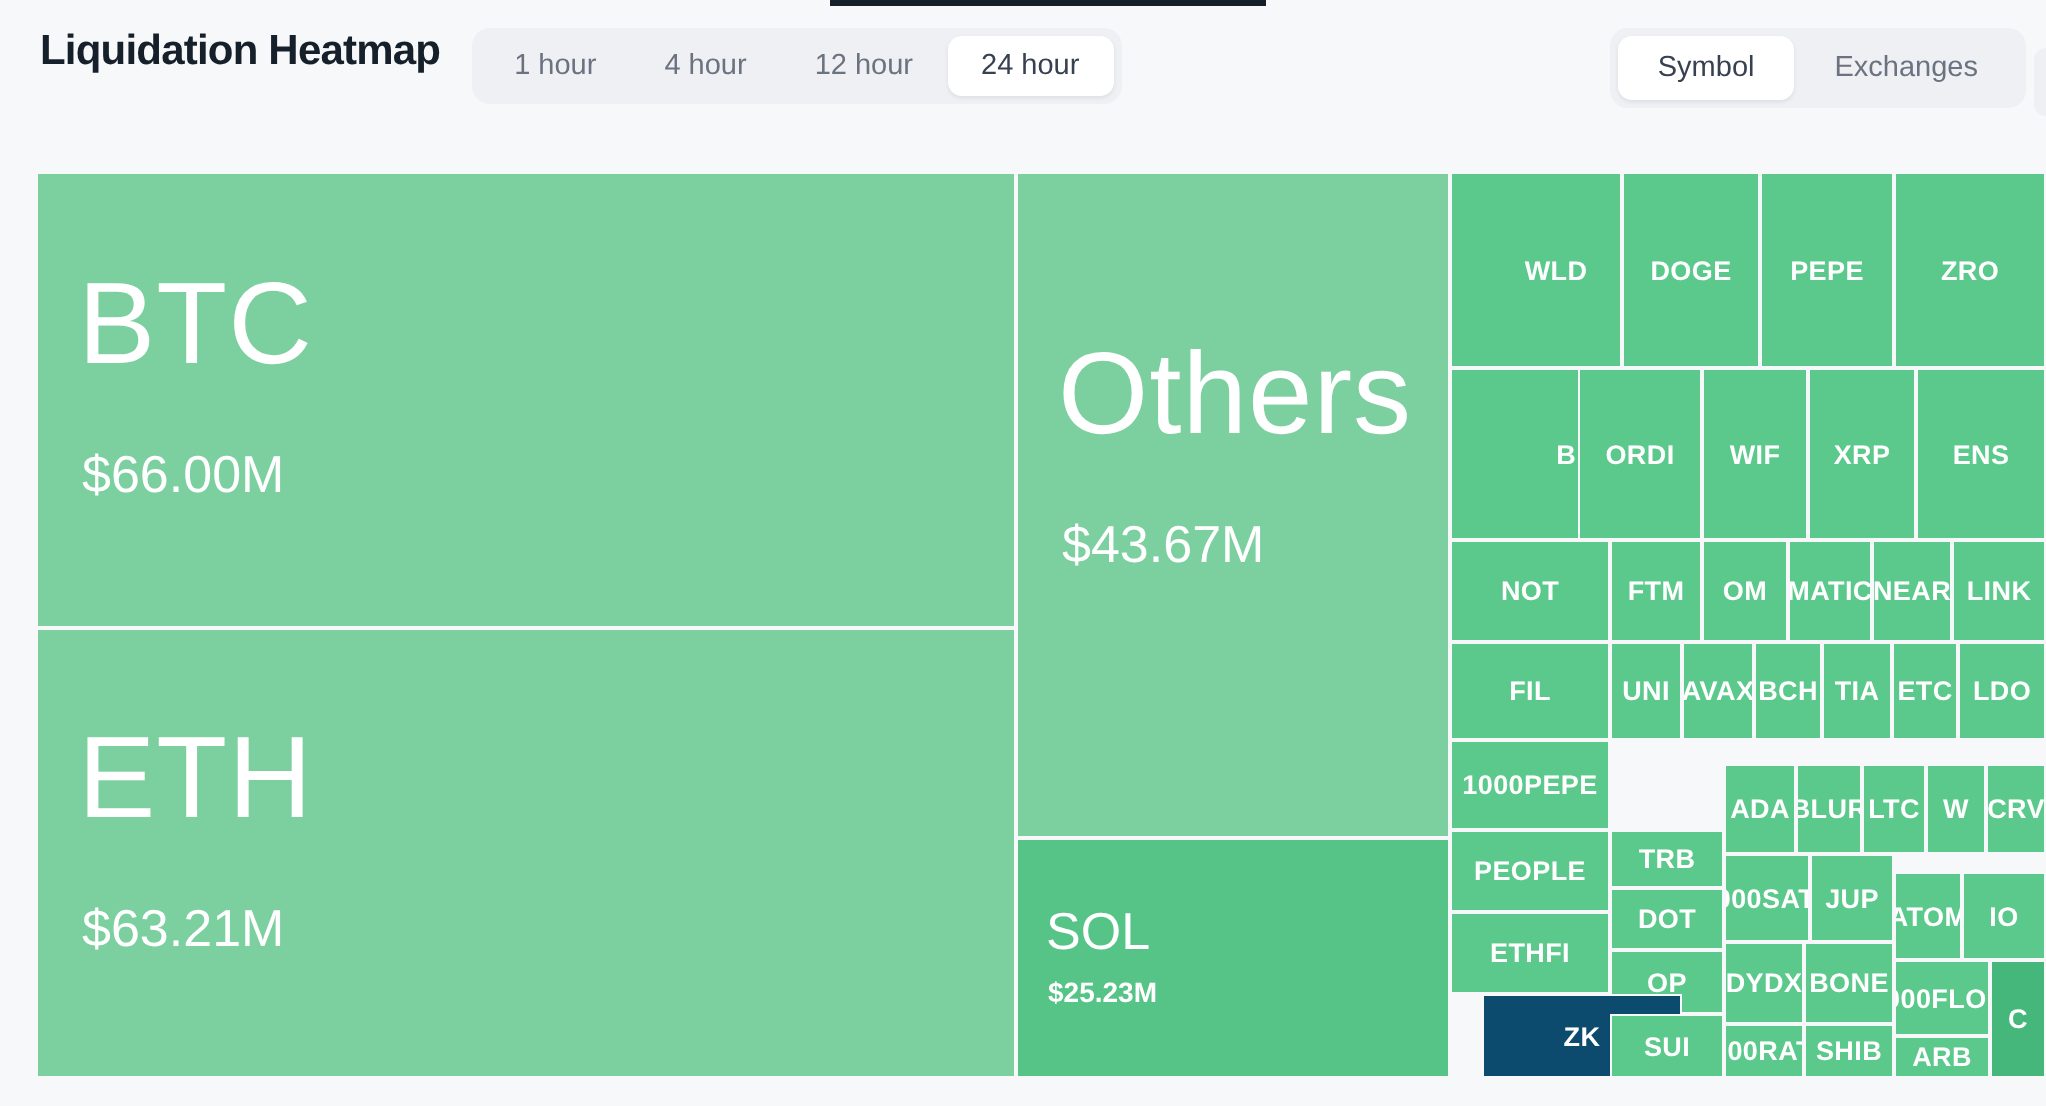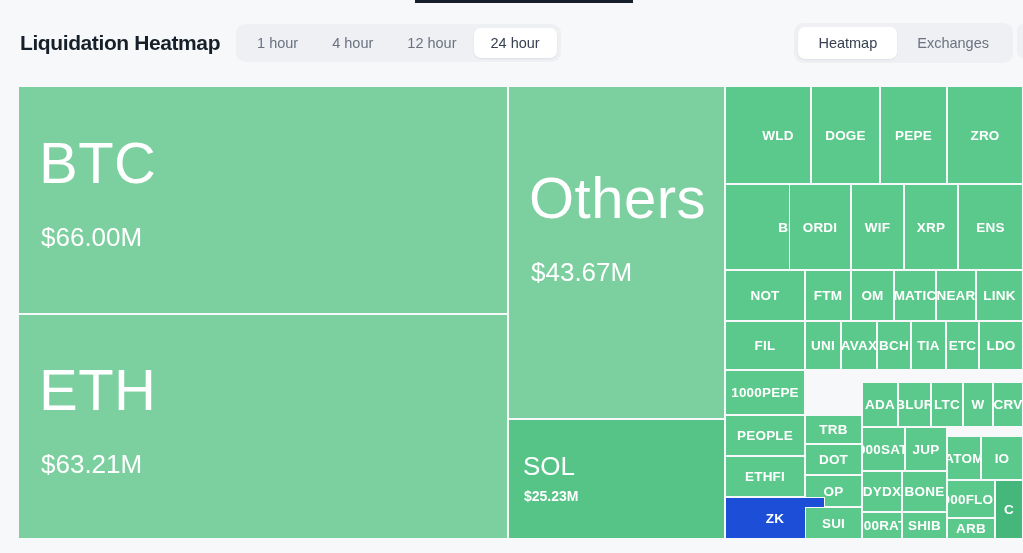--- a/index.html
+++ b/index.html
@@ -8,21 +8,21 @@
     background: #f7f8f9;
     font-family: "Liberation Sans", sans-serif;
     overflow: hidden;
   }
   #top-strip {
     position: absolute; left: 415px; top: 0; width: 218px; height: 3px;
     background: #16202b;
   }
   #header {
     position: absolute; left: 0; top: 14px; width: 1023px; height: 58px;
-    display: flex; align-items: center;
+    display: flex; align-items: flex-start;
   }
   #page-title {
     margin-left: 20px;
     font-size: 21px; font-weight: bold; color: #16202b;
     letter-spacing: -0.4px; white-space: nowrap;
   }
   .segmented {
     display: flex; align-items: center;
     background: #eef0f3; border-radius: 9px; padding: 4px;
   }
@@ -73,21 +73,21 @@
 
 <div id="header">
   <div id="page-title">Liquidation Heatmap</div>
   <div class="segmented" id="period-group">
       <button class="seg-btn">1 hour</button>
       <button class="seg-btn">4 hour</button>
       <button class="seg-btn">12 hour</button>
       <button class="seg-btn active">24 hour</button>
     </div>
   <div class="segmented" id="mode-group">
-      <button class="seg-btn active">Heatmap</button>
+      <button class="seg-btn active">Symbol</button>
       <button class="seg-btn">Exchanges</button>
     </div>
 </div>
 <div id="edge-sliver"></div>
 
 <div id="treemap">
     <div class="cell big" style="left: 18px; top: 0px; width: 490px; height: 228px; background: rgb(124, 207, 159);">
       <span class="sym" style="top: 75.24px; transform: translateY(-50%);">BTC</span>
       <span class="val" style="top: 135.24px;">$66.00M</span>
     </div>
@@ -216,21 +216,21 @@
     </div>
     <div class="cell sm" style="left: 862px; top: 385px; width: 40px; height: 41px; background: rgb(91, 201, 139);">
       <span class="sym">DYDX</span>
     </div>
     <div class="cell sm" style="left: 902px; top: 385px; width: 45px; height: 41px; background: rgb(91, 201, 139);">
       <span class="sym">BONE</span>
     </div>
     <div class="cell sm" style="left: 947px; top: 394px; width: 48px; height: 38px; background: rgb(91, 201, 139);">
       <span class="sym">1000FLOKI</span>
     </div>
-    <div class="cell sm" style="left: 725px; top: 411px; width: 100px; height: 42px; background: #1d4ed8;">
+    <div class="cell sm" style="left: 741px; top: 411px; width: 100px; height: 42px; background: #0c4a6e;">
       <span class="sym">ZK</span>
     </div>
     <div class="cell sm" style="left: 805px; top: 421px; width: 57px; height: 32px; background: rgb(91, 201, 139);">
       <span class="sym">SUI</span>
     </div>
     <div class="cell sm" style="left: 862px; top: 426px; width: 40px; height: 27px; background: rgb(91, 201, 139);">
       <span class="sym">1000RATS</span>
     </div>
     <div class="cell sm" style="left: 902px; top: 426px; width: 45px; height: 27px; background: rgb(91, 201, 139);">
       <span class="sym">SHIB</span>

